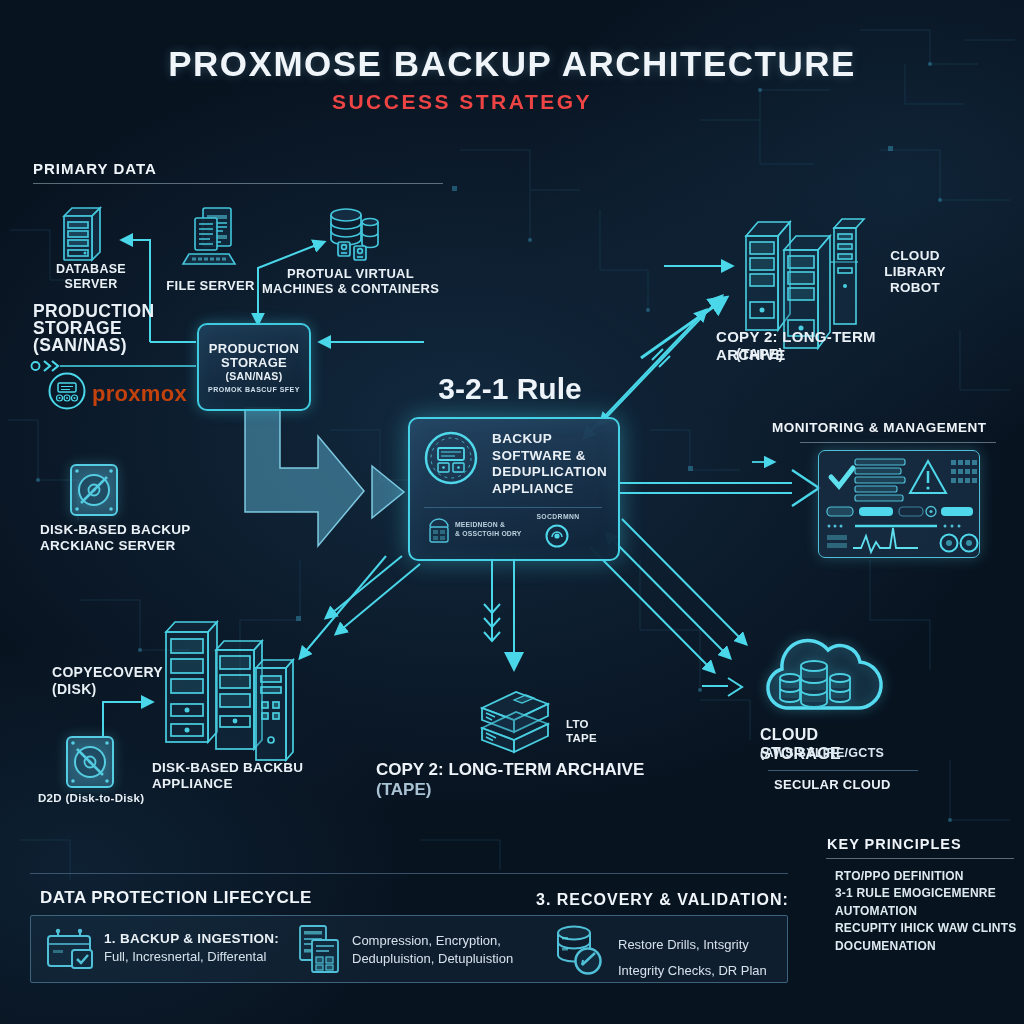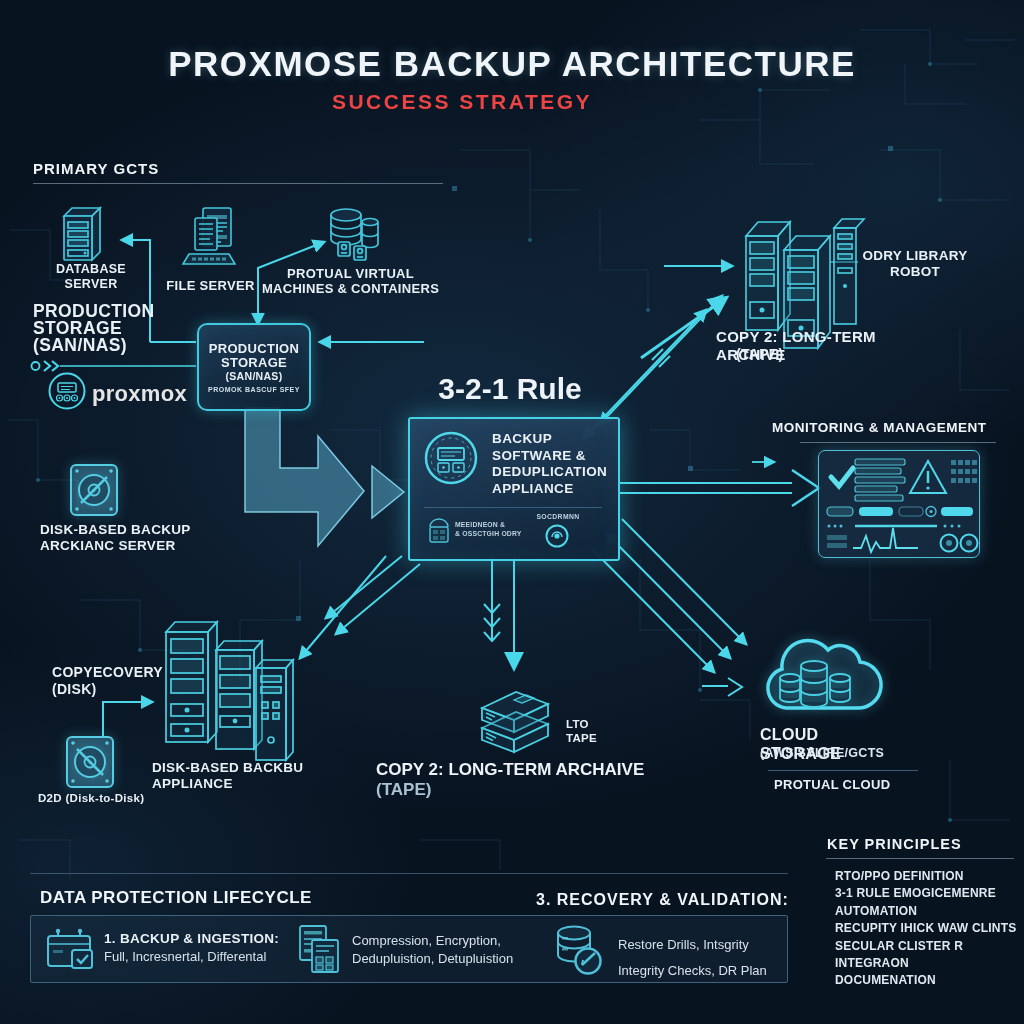--- a/index.html
+++ b/index.html
@@ -20,21 +20,21 @@
   .hdr{font-weight:bold;color:#f0f5fa;letter-spacing:1px}
   .hline{background:#9fb4c4;opacity:.55;height:1px}
   svg{display:block;overflow:visible}
   .glow{filter:drop-shadow(0 0 6px rgba(80,210,235,.45))}
   .box-prod{
     border:2px solid #40cadf;border-radius:10px;
     background:linear-gradient(160deg, rgba(30,60,88,.92), rgba(13,32,50,.94));
     box-shadow:0 0 14px rgba(64,202,223,.35), inset 0 0 18px rgba(64,202,223,.08);
   }
   .box-central{
-    border:2px solid #46d2e6;border-radius:3px;
+    border:2px solid #46d2e6;border-radius:10px;
     background:linear-gradient(165deg, rgba(36,68,98,.96), rgba(14,34,54,.97));
     box-shadow:0 0 24px rgba(70,210,235,.4), inset 0 0 24px rgba(70,210,235,.07);
   }
   .box-mon{
     border:1.5px solid #4fc0d8;border-radius:7px;
     background:rgba(24,46,68,.82);
     box-shadow:0 0 14px rgba(79,192,216,.3);
   }
   .box-lc{
     border:1.5px solid #3d647f;border-radius:2px;
@@ -126,21 +126,21 @@
 
     <path d="M103,736 V702 H152" marker-end="url(#ah)"></path>
 
     <path d="M830,262 H858" stroke-width="1.2"></path>
   </g>
 </svg>
 
 <div class="abs hdr ctr" style="left:0;top:44px;width:1024px;font-size:35px;letter-spacing:1.5px;z-index:2;text-shadow:0 0 10px rgba(150,220,240,.25)">PROXMOSE BACKUP ARCHITECTURE</div>
 <div class="abs hdr ctr" style="left:0;top:90px;width:924px;font-size:21px;letter-spacing:2.5px;color:#ef4444;z-index:2">SUCCESS STRATEGY</div>
 
-<div class="abs hdr" style="left:33px;top:160px;font-size:15px;z-index:2">PRIMARY GCTS</div>
+<div class="abs hdr" style="left:33px;top:160px;font-size:15px;z-index:2">PRIMARY DATA</div>
 <div class="abs hline" style="left:33px;top:183px;width:410px;z-index:2"></div>
 
 <div class="abs" style="left:60px;top:206px;z-index:2">
   <svg width="44" height="62" viewBox="0 0 44 62" stroke="#43c6dc" stroke-width="1.7" fill="rgba(25,55,80,.55)">
     <polygon points="4,10 12,2 40,2 32,10"></polygon>
     <polygon points="32,10 40,2 40,46 32,54"></polygon>
     <rect x="4" y="10" width="28" height="44" rx="1"></rect>
     <rect x="8" y="16" width="20" height="6" fill="rgba(67,198,220,.18)"></rect>
     <rect x="8" y="25" width="20" height="6" fill="rgba(67,198,220,.18)"></rect>
     <rect x="8" y="34" width="20" height="6" fill="rgba(67,198,220,.18)"></rect>
@@ -208,21 +208,21 @@
     <rect x="12" y="13" width="18" height="9" rx="1.5" stroke-width="1.5"></rect>
     <path d="M15,16.5 h12 M15,19.5 h9" stroke-width="1.2"></path>
     <circle cx="13.5" cy="28" r="3" stroke-width="1.2"></circle>
     <circle cx="21" cy="28" r="3" stroke-width="1.2"></circle>
     <circle cx="28.5" cy="28" r="3" stroke-width="1.2"></circle>
     <circle cx="13.5" cy="28" r="1" fill="#49d7e9" stroke="none"></circle>
     <circle cx="21" cy="28" r="1" fill="#49d7e9" stroke="none"></circle>
     <circle cx="28.5" cy="28" r="1" fill="#49d7e9" stroke="none"></circle>
   </svg>
 </div>
-<div class="abs" style="left:92px;top:381px;font-size:22px;font-weight:bold;color:#e5e5e5;letter-spacing:.3px;z-index:2">proxmox</div>
+<div class="abs" style="left:92px;top:381px;font-size:22px;font-weight:bold;color:#c2410c;letter-spacing:.3px;z-index:2">proxmox</div>
 
 <div class="abs box-prod" style="left:197px;top:323px;width:110px;height:84px;z-index:2;display:flex;flex-direction:column;align-items:center;justify-content:center">
   <div class="lbl ctr" style="font-size:13px;line-height:14px">PRODUCTION</div>
   <div class="lbl ctr" style="font-size:13px;line-height:14px">STORAGE</div>
   <div class="lbl ctr" style="font-size:10.5px;line-height:13px">(SAN/NAS)</div>
   <div class="ctr" style="font-size:7px;font-weight:bold;color:#cfe0ec;letter-spacing:.5px;margin-top:3px">PROMOK BASCUF SFEY</div>
 </div>
 
 <div class="abs ctr" style="left:400px;top:372px;width:220px;font-size:30px;font-weight:600;color:#eef4f9;z-index:2">3-2-1 Rule</div>
 
@@ -290,21 +290,21 @@
       <polygon points="0,0 8,-9 30,-9 22,0"></polygon>
       <rect x="0" y="0" width="22" height="96"></rect>
       <rect x="4" y="6" width="14" height="5" fill="rgba(73,207,226,.2)"></rect>
       <rect x="4" y="16" width="14" height="5" fill="rgba(73,207,226,.2)"></rect>
       <rect x="4" y="26" width="14" height="5" fill="rgba(73,207,226,.2)"></rect>
       <rect x="4" y="40" width="14" height="5" fill="none"></rect>
       <circle cx="11" cy="58" r="2" fill="#49cfe2" stroke="none"></circle>
     </g>
   </svg>
 </div>
-<div class="abs lbl ctr pre" style="left:860px;top:248px;width:110px;font-size:13.5px;z-index:2">ODRY LIBRARY
+<div class="abs lbl ctr pre" style="left:860px;top:248px;width:110px;font-size:13.5px;z-index:2">CLOUD LIBRARY
 ROBOT</div>
 <div class="abs lbl" style="left:716px;top:328px;width:220px;font-size:15px;z-index:2">COPY 2: LONG-TERM ARCHIVE</div>
 <div class="abs lbl" style="left:736px;top:346px;font-size:14px;z-index:2">(TAPE)</div>
 
 <div class="abs hdr" style="left:772px;top:420px;font-size:13.5px;letter-spacing:.5px;z-index:2">MONITORING &amp; MANAGEMENT</div>
 <div class="abs hline" style="left:800px;top:442px;width:196px;z-index:2"></div>
 <div class="abs box-mon" style="left:818px;top:450px;width:160px;height:106px;z-index:2">
   <svg width="160" height="106" viewBox="0 0 160 106">
     <path d="M12,26 l8,9 14,-18" stroke="#5fe0ee" stroke-width="5" fill="none" stroke-linecap="round"></path>
     <g stroke="#4fc0d8" stroke-width="1.2" fill="rgba(79,192,216,.15)">
@@ -464,30 +464,29 @@
       <ellipse cx="88" cy="58" rx="10" ry="4"></ellipse>
       <path d="M78,58 V78 M98,58 V78 M78,68 a10,4 0 0 0 20,0 M78,78 a10,4 0 0 0 20,0"></path>
       <ellipse cx="62" cy="46" rx="13" ry="5"></ellipse>
       <path d="M49,46 V82 M75,46 V82 M49,58 a13,5 0 0 0 26,0 M49,70 a13,5 0 0 0 26,0 M49,82 a13,5 0 0 0 26,0"></path>
     </g>
   </svg>
 </div>
 <div class="abs lbl" style="left:760px;top:726px;width:140px;font-size:16px;z-index:2">CLOUD STORAGE</div>
 <div class="abs lbl" style="left:760px;top:746px;width:150px;font-size:12.5px;color:#dce8f1;z-index:2">(AWS,SYLIRE/GCTS</div>
 <div class="abs" style="left:768px;top:770px;width:150px;height:1px;background:#3c5a73;z-index:2"></div>
-<div class="abs lbl" style="left:774px;top:777px;width:120px;font-size:13px;z-index:2">PROTUAL CLOUD</div>
+<div class="abs lbl" style="left:774px;top:777px;width:120px;font-size:13px;z-index:2">SECULAR CLOUD</div>
 
 <div class="abs hdr" style="left:827px;top:836px;font-size:14.5px;z-index:2">KEY PRINCIPLES</div>
 <div class="abs hline" style="left:826px;top:858px;width:188px;z-index:2"></div>
 <div class="abs" style="left:835px;top:868px;width:188px;z-index:2">
   <div class="kp-item">RTO/PPO DEFINITION</div>
   <div class="kp-item">3-1 RULE EMOGICEMENRE</div>
   <div class="kp-item">AUTOMATION</div>
   <div class="kp-item">RECUPITY IHICK WAW CLINTS</div>
-  <div class="kp-item">SECULAR CLISTER R INTEGRAON</div>
   <div class="kp-item">DOCUMENATION</div>
 </div>
 
 <div class="abs" style="left:30px;top:873px;width:758px;height:1px;background:#46627d;opacity:.8;z-index:2"></div>
 <div class="abs hdr" style="left:40px;top:888px;font-size:17px;letter-spacing:.5px;z-index:2">DATA PROTECTION LIFECYCLE</div>
 <div class="abs hdr" style="left:536px;top:891px;font-size:16px;z-index:2">3. RECOVERY &amp; VALIDATION:</div>
 
 <div class="abs box-lc" style="left:30px;top:915px;width:756px;height:66px;z-index:2"></div>
 
 <div class="abs" style="left:46px;top:926px;z-index:3">

